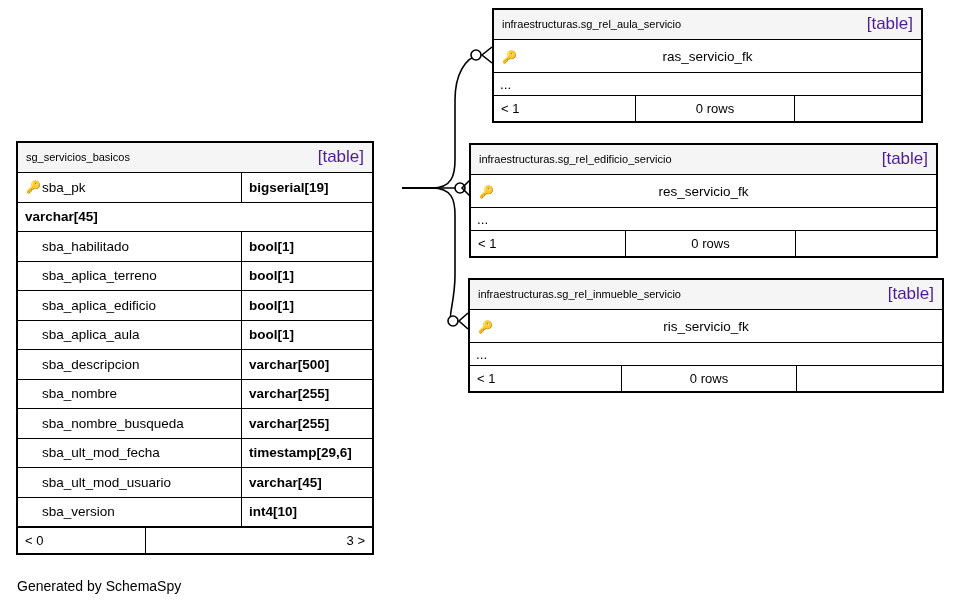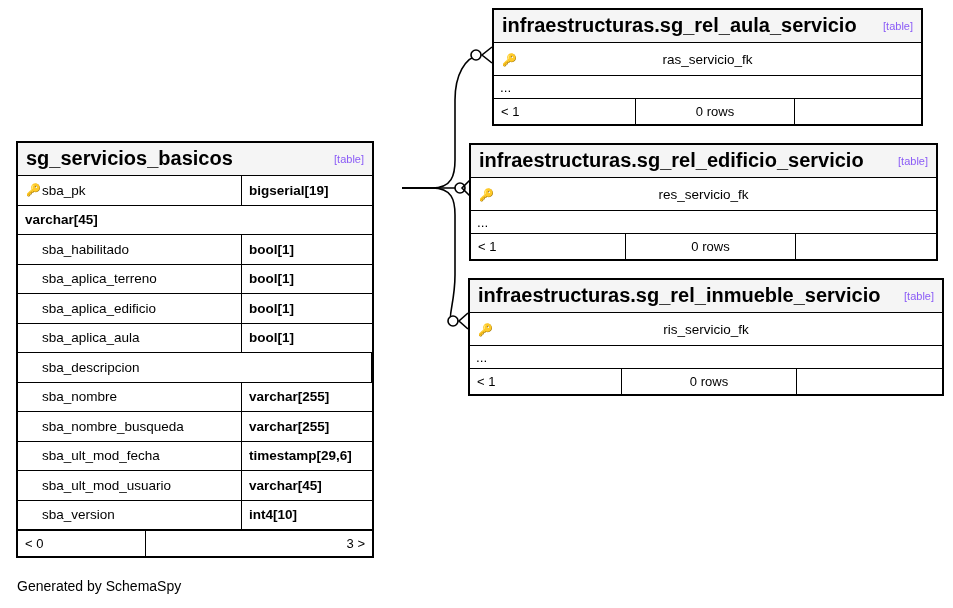--- a/index.html
+++ b/index.html
@@ -35,27 +35,27 @@
   .tbl-header {
     display: flex;
     align-items: center;
     justify-content: space-between;
     background: #f5f5f5;
     border-bottom: 1px solid #000000;
     padding: 4px 8px 5px 8px;
     box-sizing: border-box;
   }
   .tbl-title {
-    font-weight: bold;
-    font-size: 20px;
+    font-weight: normal;
+    font-size: 11px;
     white-space: nowrap;
   }
   .tbl-tag {
-    font-size: 11px;
-    color: #8b5cf6;
+    font-size: 17px;
+    color: #4c1d95;
     white-space: nowrap;
   }
   .col-row {
     display: flex;
     align-items: stretch;
     border-bottom: 1px solid #000000;
     box-sizing: border-box;
     height: 29.5px;
   }
   .col-row:last-child {
@@ -249,20 +249,21 @@
         <span class="key-icon"></span>
         <span>sba_aplica_aula</span>
       </div>
       <div class="col-type">bool[1]</div>
     </div>
     <div class="col-row">
       <div class="col-name">
         <span class="key-icon"></span>
         <span>sba_descripcion</span>
       </div>
+      <div class="col-type">varchar[500]</div>
     </div>
     <div class="col-row">
       <div class="col-name">
         <span class="key-icon"></span>
         <span>sba_nombre</span>
       </div>
       <div class="col-type">varchar[255]</div>
     </div>
     <div class="col-row">
       <div class="col-name">

